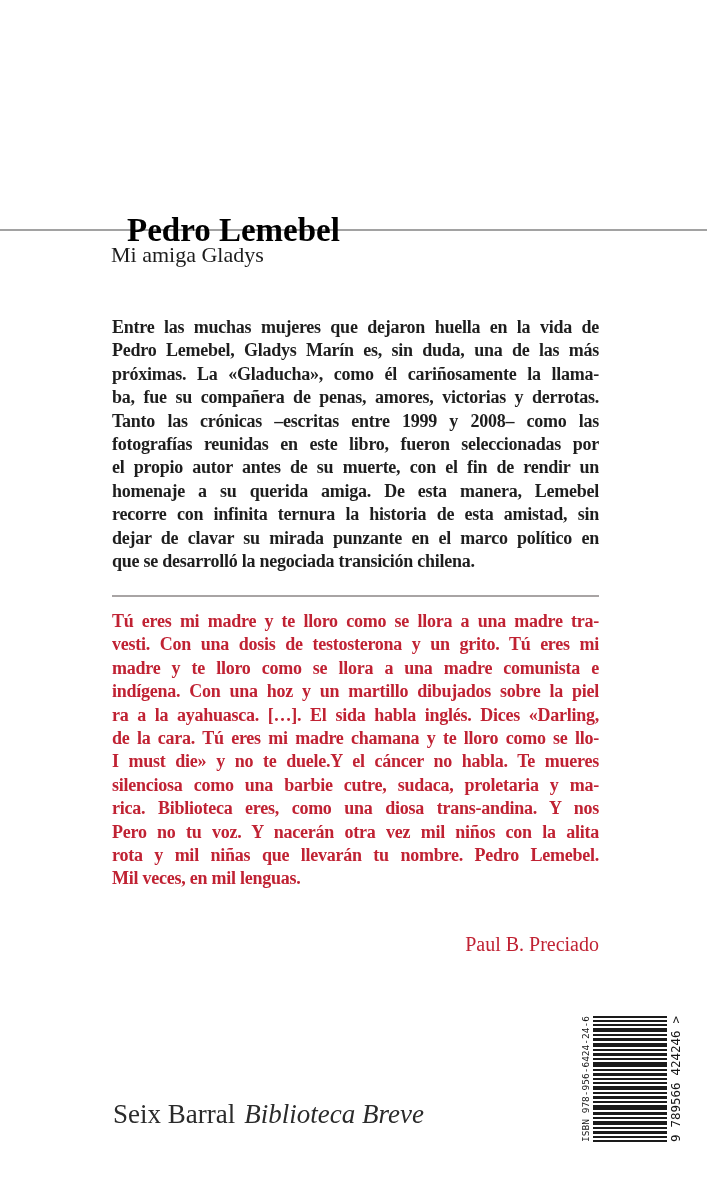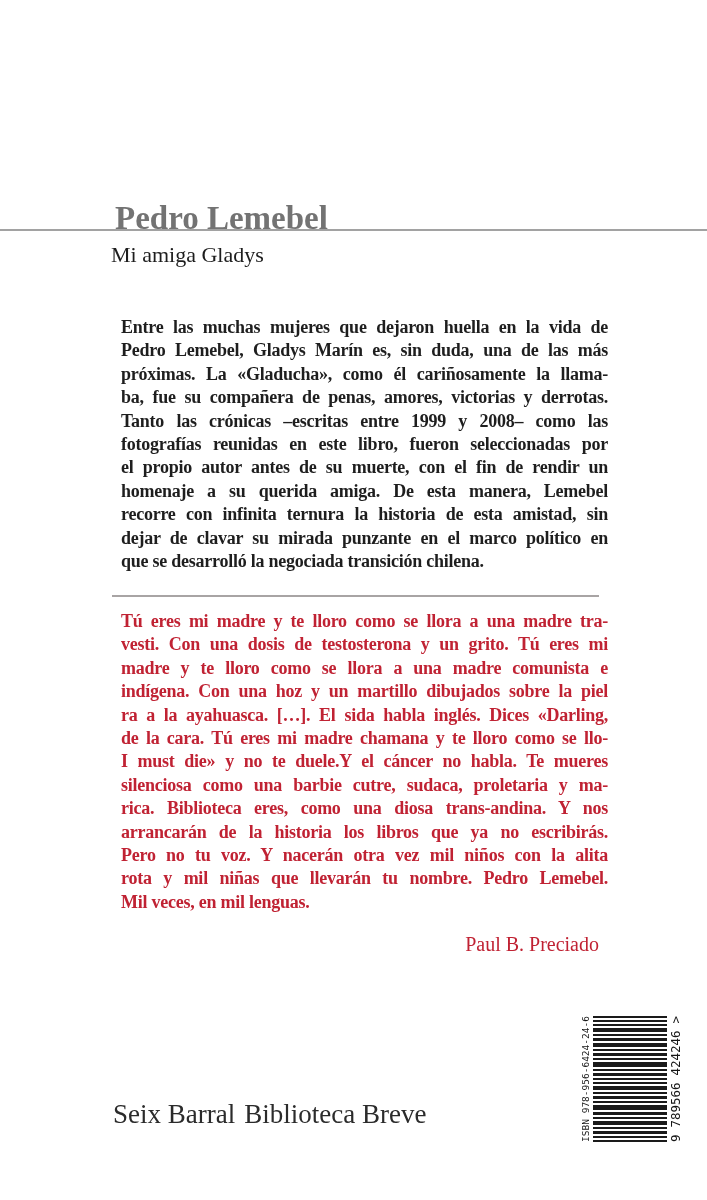--- a/index.html
+++ b/index.html
@@ -13,32 +13,32 @@
     color: #1e1e1e;
   }
 
   
   .rule { position: absolute; background: #a2a2a2; height: 2px; }
   .rule-top { left: 0; width: 707px; top: 229px; }
   .rule-quote { left: 112px; width: 487px; top: 595px; height: 2px; background: #a8a4a4; }
 
   
   .author {
-    position: absolute; left: 111px; top: 196px; margin: 4px;
+    position: absolute; left: 111px; top: 196px; margin: 16px;
     font-size: 33px; line-height: 36px; font-weight: 700;
-    color: #737373; white-space: nowrap;
+    color: #000000; white-space: nowrap;
   }
   .title {
     position: absolute; left: 111px; top: 237px; margin: 0;
     font-size: 22px; line-height: 36px; font-weight: 400;
     color: #1d1d1d; white-space: nowrap;
   }
 
   
-  .para { position: absolute; left: 121px; width: 487px; }
+  .para { position: absolute; left: 112px; width: 487px; }
   .intro { top: 316px; }
   .quote { top: 610px; color: #c02233; }
   .line {
     font-size: 18px; line-height: 23.4px; font-weight: 700;
     letter-spacing: -0.25px;
     text-align: justify;
     text-align-last: justify;
     -moz-text-align-last: justify;
   }
   .line.last { text-align-last: left; -moz-text-align-last: left; }
@@ -47,21 +47,21 @@
     position: absolute; left: 112px; top: 933px; width: 487px;
     text-align: right; font-size: 20px; font-weight: 400; color: #c02233;
   }
 
   
   .publisher {
     position: absolute; left: 113px; top: 1099px;
     font-size: 27px; line-height: 30px; color: #2b2b2b; white-space: nowrap;
   }
   .publisher .imprint { font-weight: 400; margin-right: 9px; }
-  .publisher .collection { font-weight: 400; }
+  .publisher .collection { font-weight: 400; font-style: italic; }
 
   
   .barcode-wrap {
     position: absolute; left: 580px; top: 1014px;
     width: 108px; height: 130px;
   }
   .barcode-inner {
     position: absolute; top: 130px; left: 0;
     width: 130px; height: 108px;
     transform: rotate(-90deg); transform-origin: top left;
@@ -108,21 +108,20 @@
   <div class="para quote">
     <div class="line">Tú eres mi madre y te lloro como se llora a una madre tra-</div>
     <div class="line">vesti. Con una dosis de testosterona y un grito. Tú eres mi</div>
     <div class="line">madre y te lloro como se llora a una madre comunista e</div>
     <div class="line">indígena. Con una hoz y un martillo dibujados sobre la piel</div>
     <div class="line">ra a la ayahuasca. […]. El sida habla inglés. Dices «Darling,</div>
     <div class="line">de la cara. Tú eres mi madre chamana y te lloro como se llo-</div>
     <div class="line">I must die» y no te duele.Y el cáncer no habla. Te mueres</div>
     <div class="line">silenciosa como una barbie cutre, sudaca, proletaria y ma-</div>
     <div class="line">rica. Biblioteca eres, como una diosa trans-andina. Y nos</div>
-    <div class="line">arrancarán de la historia los libros que ya no escribirás.</div>
     <div class="line">Pero no tu voz. Y nacerán otra vez mil niños con la alita</div>
     <div class="line">rota y mil niñas que llevarán tu nombre. Pedro Lemebel.</div>
     <div class="line last">Mil veces, en mil lenguas.</div>
   </div>
 
   <div class="attribution">Paul B. Preciado</div>
 
   <div class="publisher">
     <span class="imprint">Seix Barral</span><span class="collection">Biblioteca Breve</span>
   </div>

